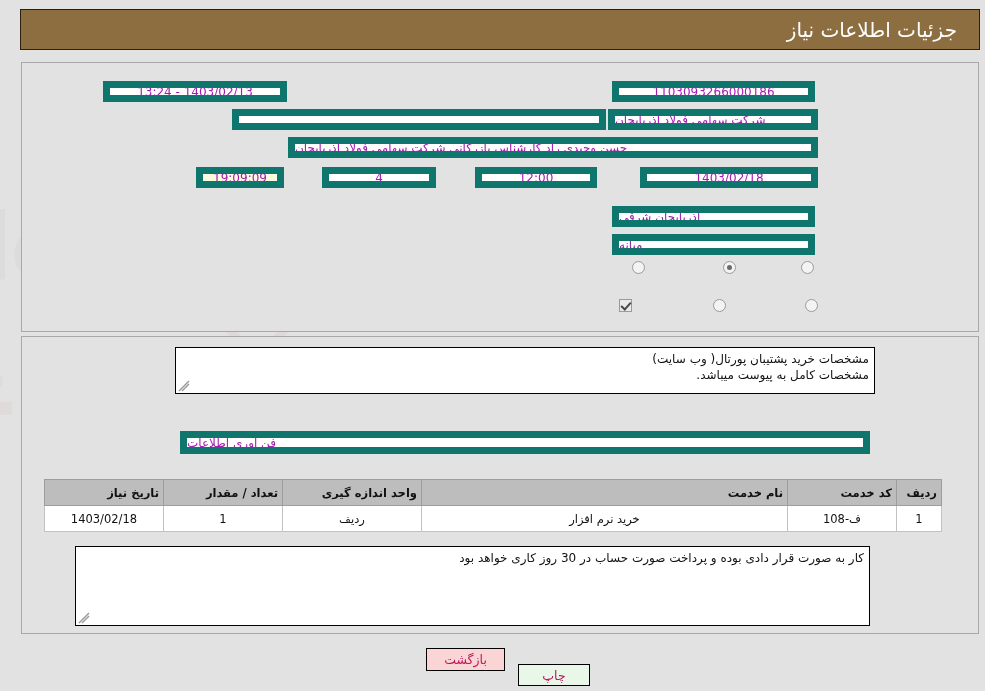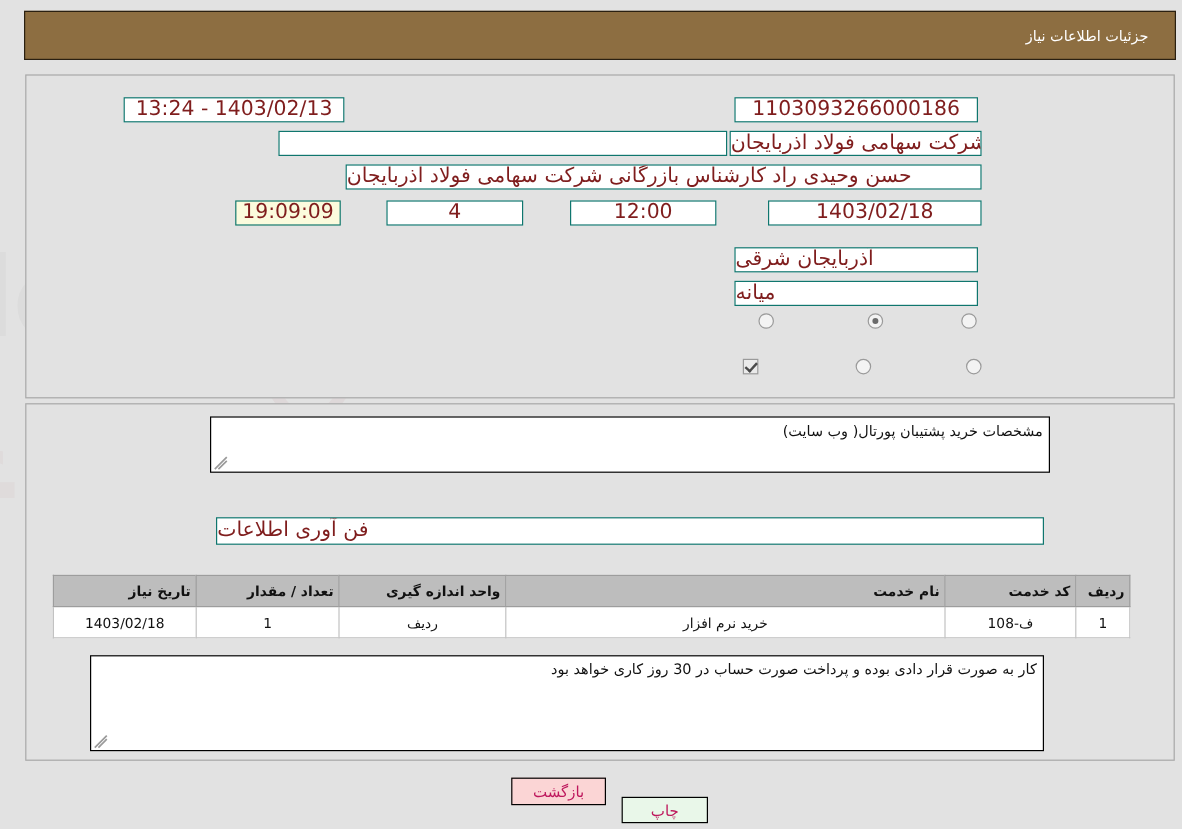--- a/index.html
+++ b/index.html
@@ -31,21 +31,21 @@
   .titlebar {
     position: absolute;
     left: 20px;
     top: 9px;
     width: 960px;
     height: 41px;
     background: #8d6e41;
     border: 1px solid #2a2011;
     box-sizing: border-box;
     color: #ffffff;
-    font-size: 12px;
+    font-size: 20px;
     display: flex;
     align-items: center;
     justify-content: flex-start;
     padding-right: 22px;
     z-index: 3;
   }
 
   
   .panel {
     position: absolute;
@@ -62,24 +62,24 @@
     position: absolute;
     font-size: 12.5px;
     color: #1a1a1a;
     white-space: nowrap;
     text-align: right;
     line-height: 15px;
   }
   .fld {
     position: absolute;
     background: #ffffff;
-    border: 1px solid #0f766e;
-    box-sizing: border-box;
-    font-size: 17px;
-    color: #7f1d1d;
+    border: 7px solid #0f766e;
+    box-sizing: border-box;
+    font-size: 12px;
+    color: #a21caf;
     display: flex;
     align-items: center;
     line-height: 1;
     white-space: nowrap;
     overflow: hidden;
   }
   .fld.center { justify-content: center; }
   .fld.right  { justify-content: flex-end; padding-right: 4px; }
   .fld.yellow { background: #fbfbdd; }
 
@@ -287,20 +287,21 @@
   <div class="plaintext" style="left:655px; top:301px;">متوسط</div>
 
   <div class="chk on" style="left:619px; top:299px; z-index:3;"></div>
   <div class="plaintext" style="left:118px; top:301px;">پرداخت تمام یا بخشی از مبلغ خرید،از محل "اسناد خزانه اسلامی" خواهد بود.</div>
 
   <div class="panel" id="panel-bottom"></div>
 
   <div class="bold-lbl" style="right:40px; top:360px;">شرح کلی نیاز:</div>
   <div class="ta" style="left:175px; top:347px; width:700px; height:47px; z-index:3;">
     <div>مشخصات خرید پشتیبان پورتال( وب سایت)</div>
+    <div>مشخصات کامل به پیوست میباشد.</div>
     <svg class="grip" viewBox="0 0 12 12">
       <line x1="1" y1="11" x2="11" y2="1" stroke="#9a9a9a" stroke-width="1.4"></line>
       <line x1="4" y1="11" x2="11" y2="4" stroke="#9a9a9a" stroke-width="1.4"></line>
     </svg>
   </div>
 
   <div class="section-head" style="right:40px; top:414px;">اطلاعات خدمات مورد نیاز</div>
 
   <div class="bold-lbl" style="right:40px; top:437px;">گروه خدمت:</div>
   <div class="fld right" style="left:180px; top:431px; width:690px; height:23px; z-index:3;">فن آوری اطلاعات</div>

